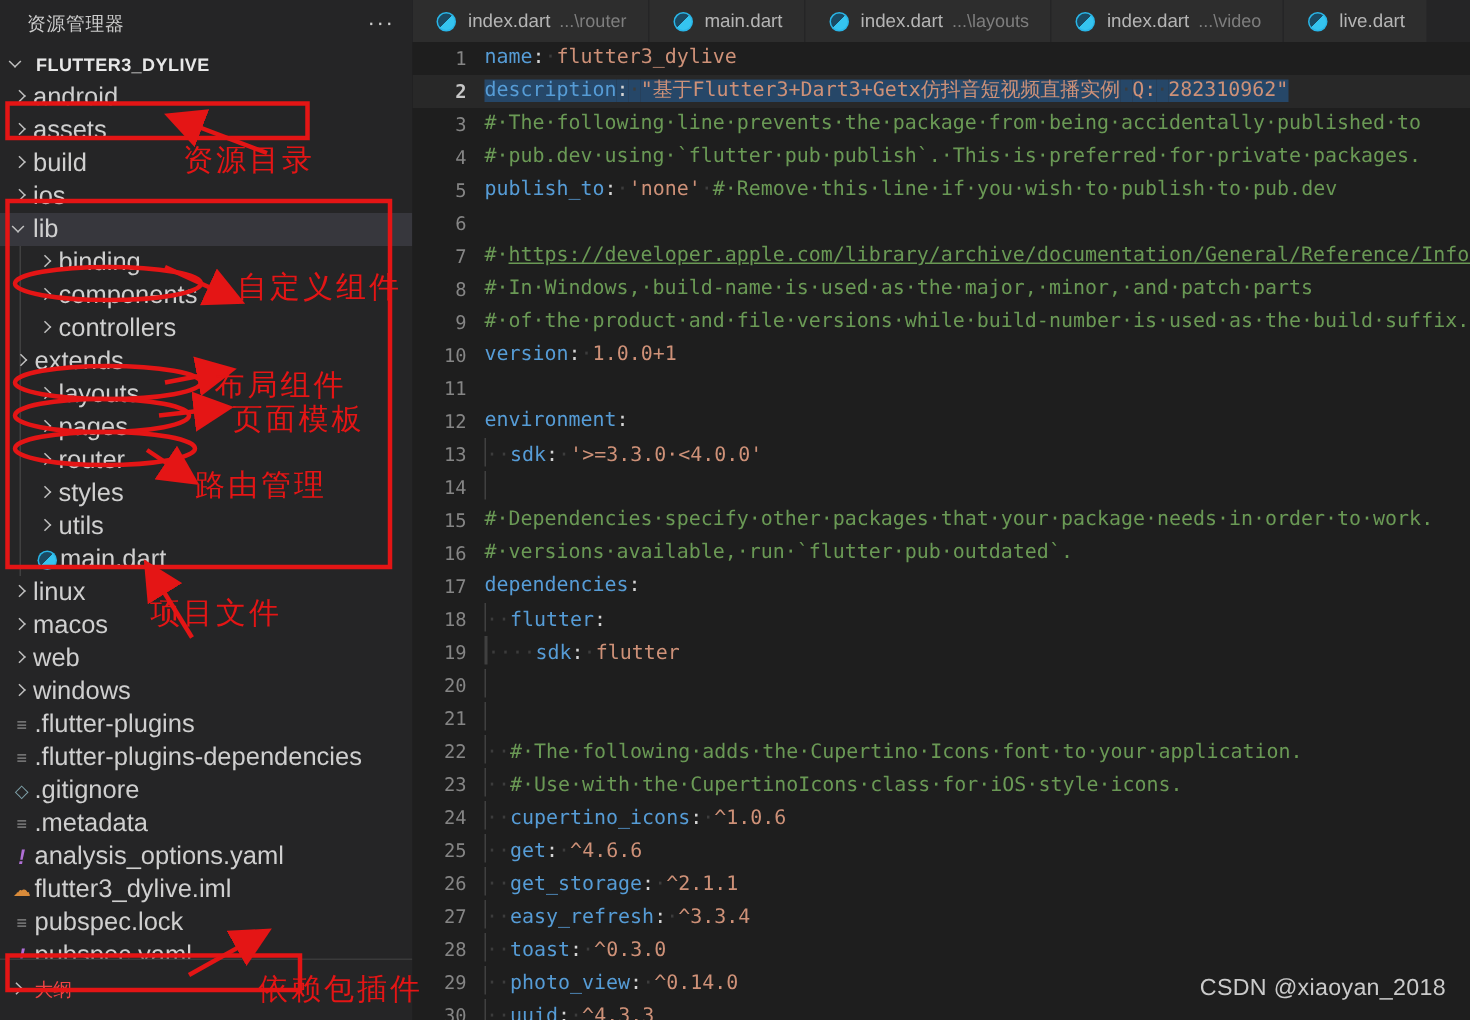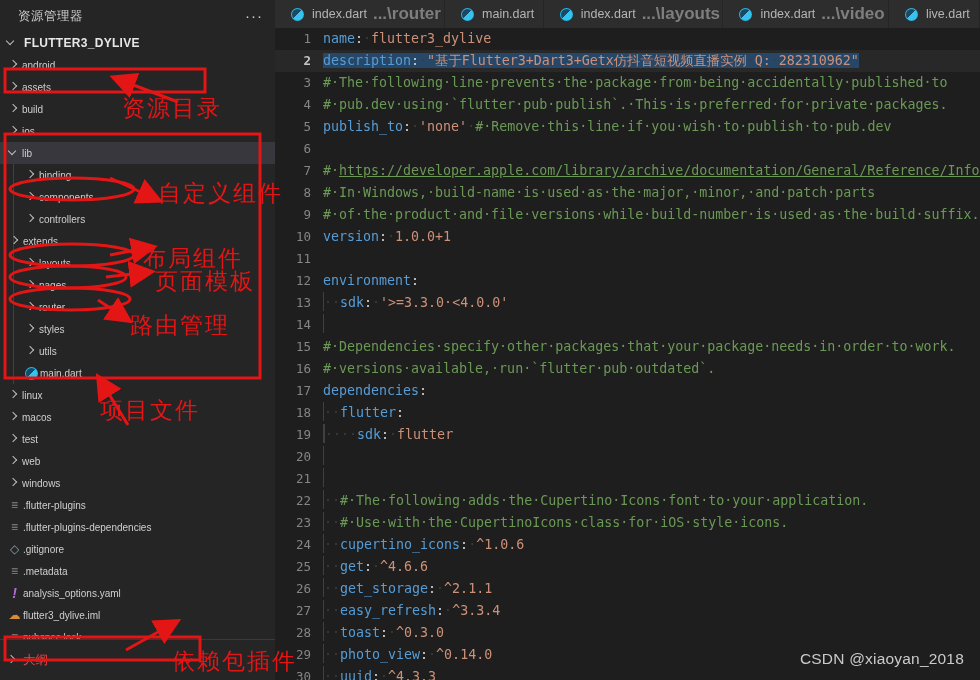--- a/index.html
+++ b/index.html
@@ -46,21 +46,21 @@
   }
   .chev::before {
     content:""; position:absolute; left:4px; top:4px;
     width:5px; height:5px;
     border-right:1.4px solid #bfbfbf; border-bottom:1.4px solid #bfbfbf;
     transform:rotate(-45deg);
   }
   .chev.open::before { transform:rotate(45deg); left:3px; top:3px; }
 
   .ficon { width:17px; flex:0 0 17px; display:flex; align-items:center; justify-content:center; font-size:12px; }
-  .lbl { font-size:10px; }
+  .lbl { font-size:17px; }
 
   
   .indent-guide {
     position:absolute; left:0; top:0; bottom:0; width:1px; background:#404040;
   }
 
   
   .dart-ic { width:13px; height:13px; border-radius:50%;
     background:#29b6e8; position:relative; display:inline-block; }
   .dart-ic::after { content:""; position:absolute; left:1px; top:1px;
@@ -81,21 +81,21 @@
   
   #main { flex:1; display:flex; flex-direction:column; background:#1e1e1e; min-width:0; }
   .tabbar { height:28px; background:#252526; display:flex; align-items:stretch; flex:0 0 28px; overflow:hidden; }
   .tab {
     display:flex; align-items:center; gap:6px; padding:0 14px;
     background:#2d2d2d; border-right:1px solid #252526;
     font-size:12.5px; color:#9a9a9a; white-space:nowrap; cursor:pointer;
     min-width:0;
   }
   .tab .tname { color:#b5b5b5; }
-  .tab .tpath { color:#7e7e7e; font-size:17px;font-weight:bold; }
+  .tab .tpath { color:#7e7e7e; font-size:12px; }
 
   .editor { flex:1; position:relative; overflow:hidden; background:#1e1e1e; }
   .codewrap {
     font-family:"DejaVu Sans Mono","Liberation Mono",monospace;
     font-size:13.3px; line-height:22px;
   }
   .cline { height:22px; display:flex; align-items:center; white-space:pre; }
   .cline.hl { background:#282828; }
   .gutter {
     width:47px; flex:0 0 47px; text-align:right; padding-right:11px;
@@ -117,21 +117,21 @@
 
   .watermark {
     position:absolute; right:16px; bottom:12px;
     color:#d9d9d9; font-size:15.5px; opacity:.92;
     font-family:"Liberation Sans",sans-serif; letter-spacing:.2px;
   }
 
   
   #overlay { position:absolute; left:0; top:0; width:980px; height:680px; pointer-events:none; }
   .ann-text {
-    position:absolute; color:#e41515; font-size:23px;
+    position:absolute; color:#e41515; font-size:20px;
     font-family:"DejaVu Serif","Liberation Serif",serif;
     letter-spacing:2px; white-space:nowrap; font-weight:500;
   }
 </style>
 </head>
 <body>
 
 <div id="app">
 
   <div id="sidebar">
@@ -218,24 +218,20 @@
           </span>
           <span class="lbl">main.dart</span>
         </div>
         <div class="row" style="padding-left: 6px;">
           <span class="chev"></span>
           <span class="lbl">linux</span>
         </div>
         <div class="row" style="padding-left: 6px;">
           <span class="chev"></span>
           <span class="lbl">macos</span>
-        </div>
-        <div class="row" style="padding-left: 6px;">
-          <span class="chev"></span>
-          <span class="lbl">test</span>
         </div>
         <div class="row" style="padding-left: 6px;">
           <span class="chev"></span>
           <span class="lbl">web</span>
         </div>
         <div class="row" style="padding-left: 6px;">
           <span class="chev"></span>
           <span class="lbl">windows</span>
         </div>
         <div class="row" style="padding-left: 6px;">

